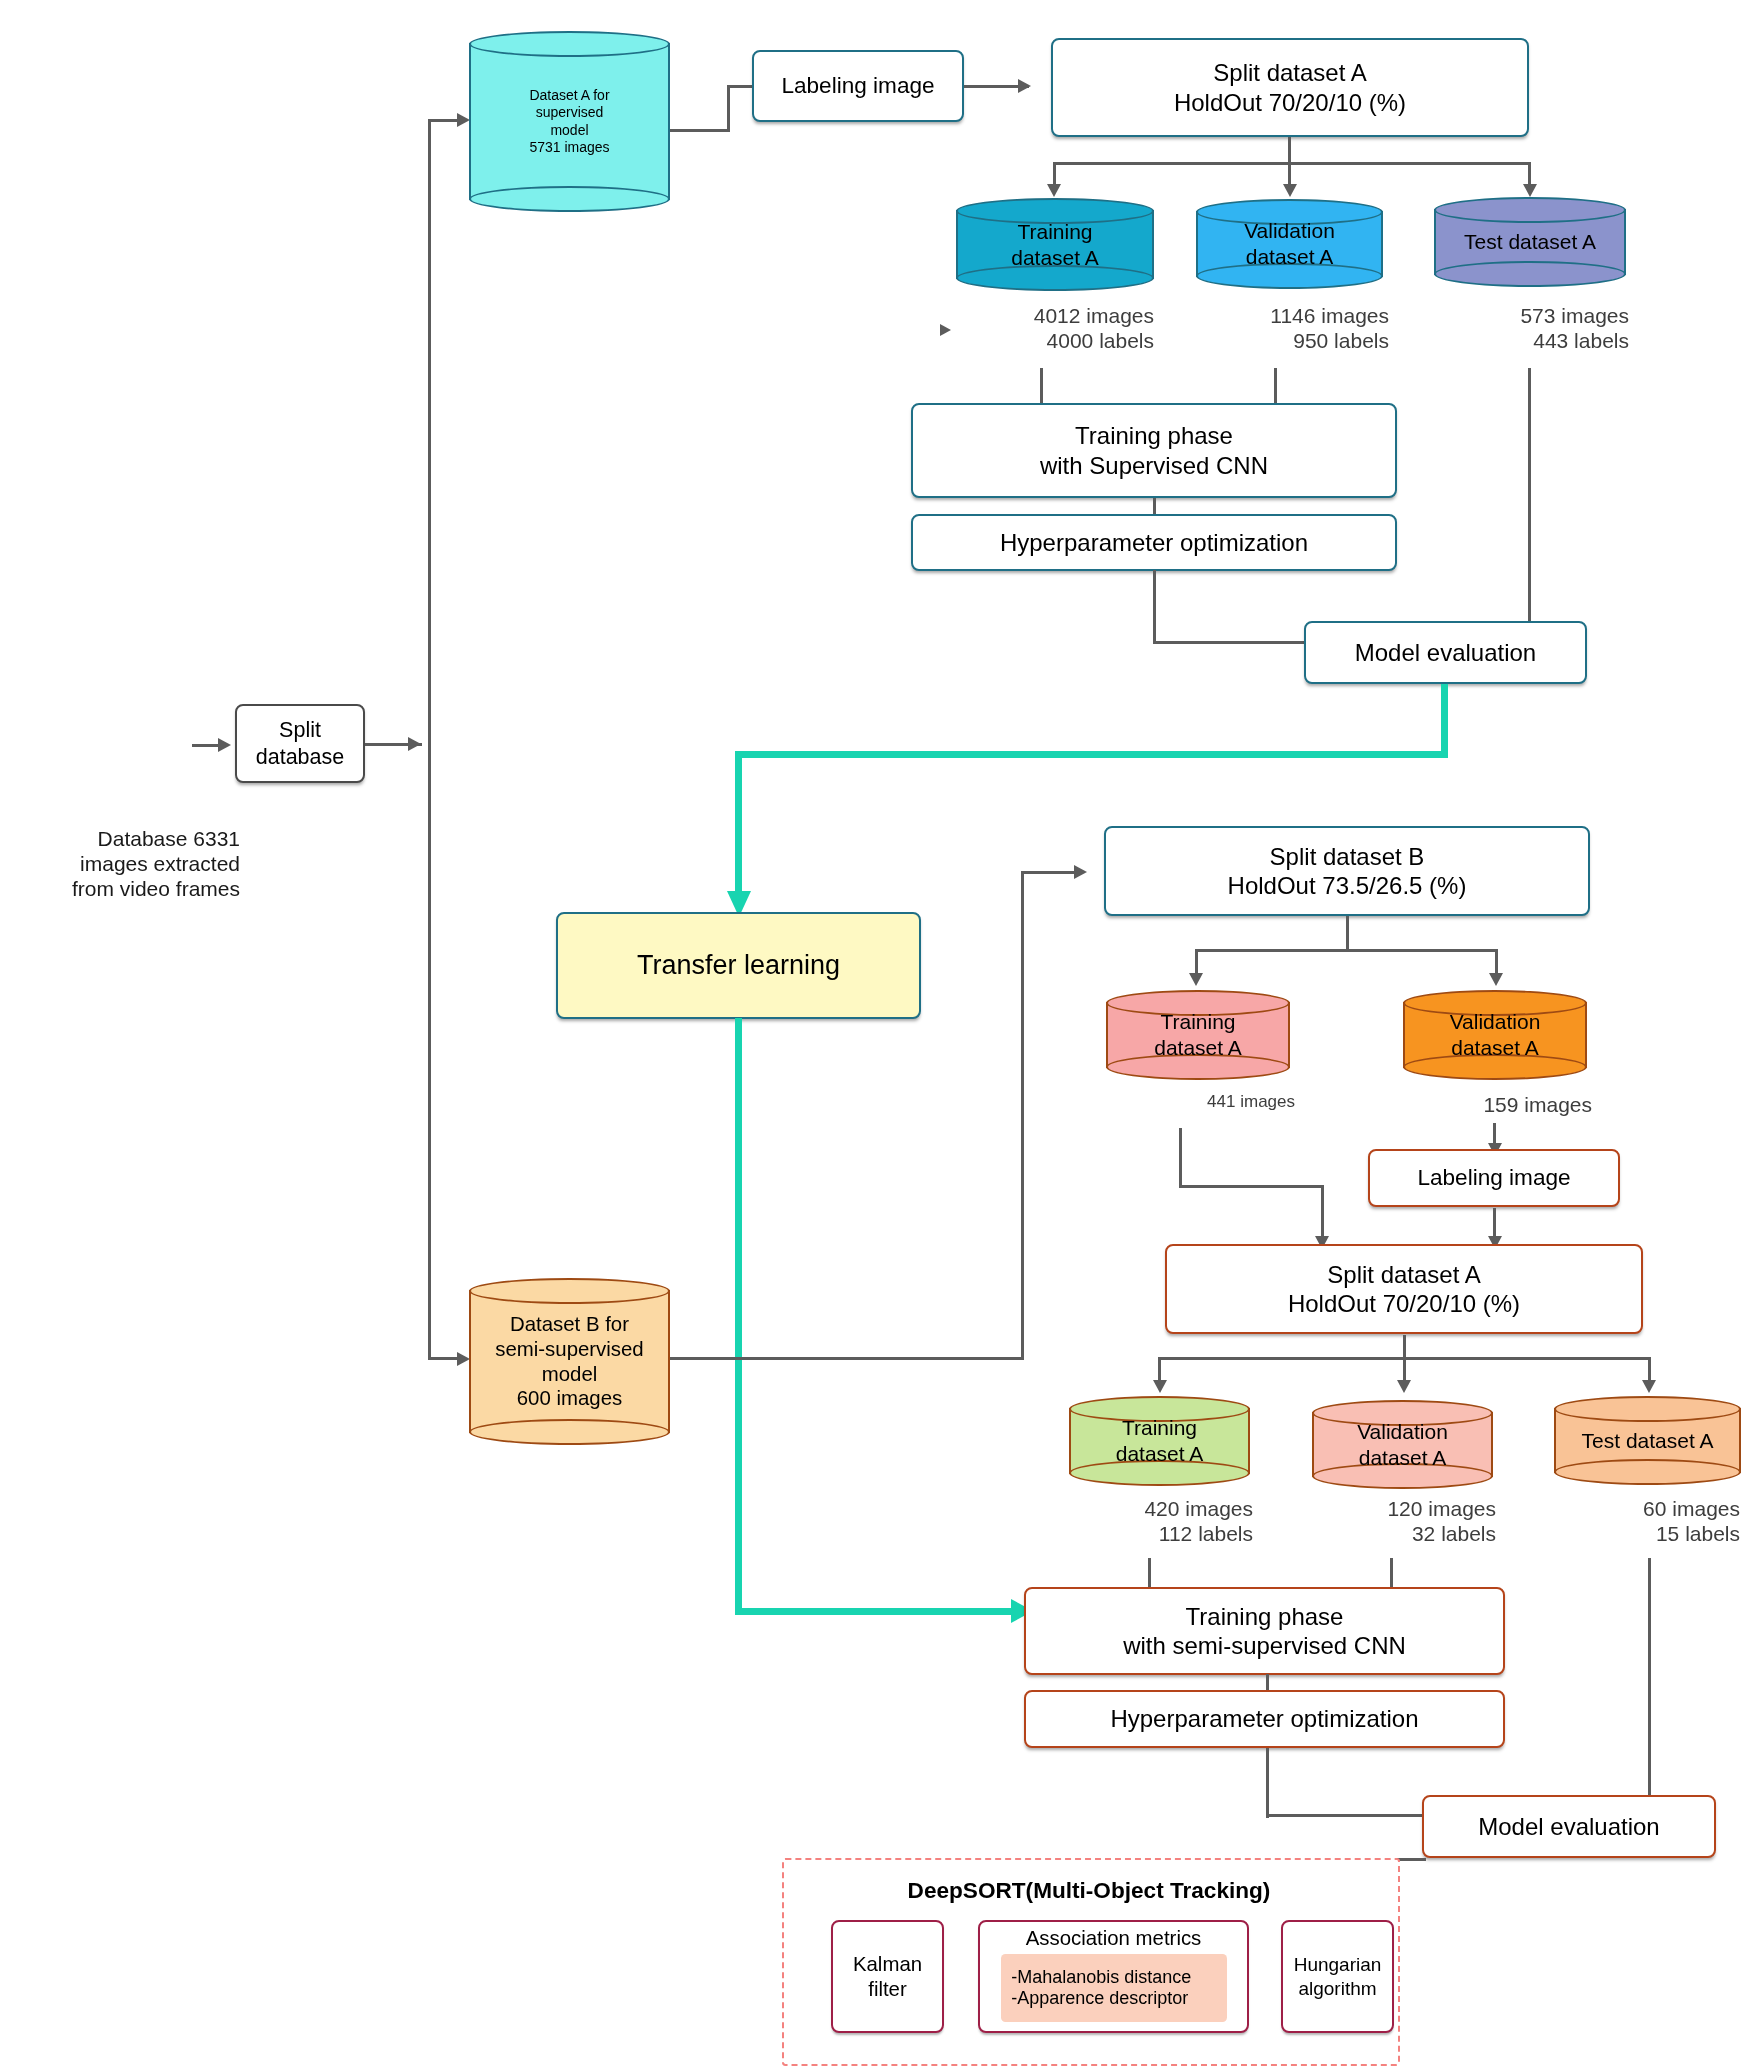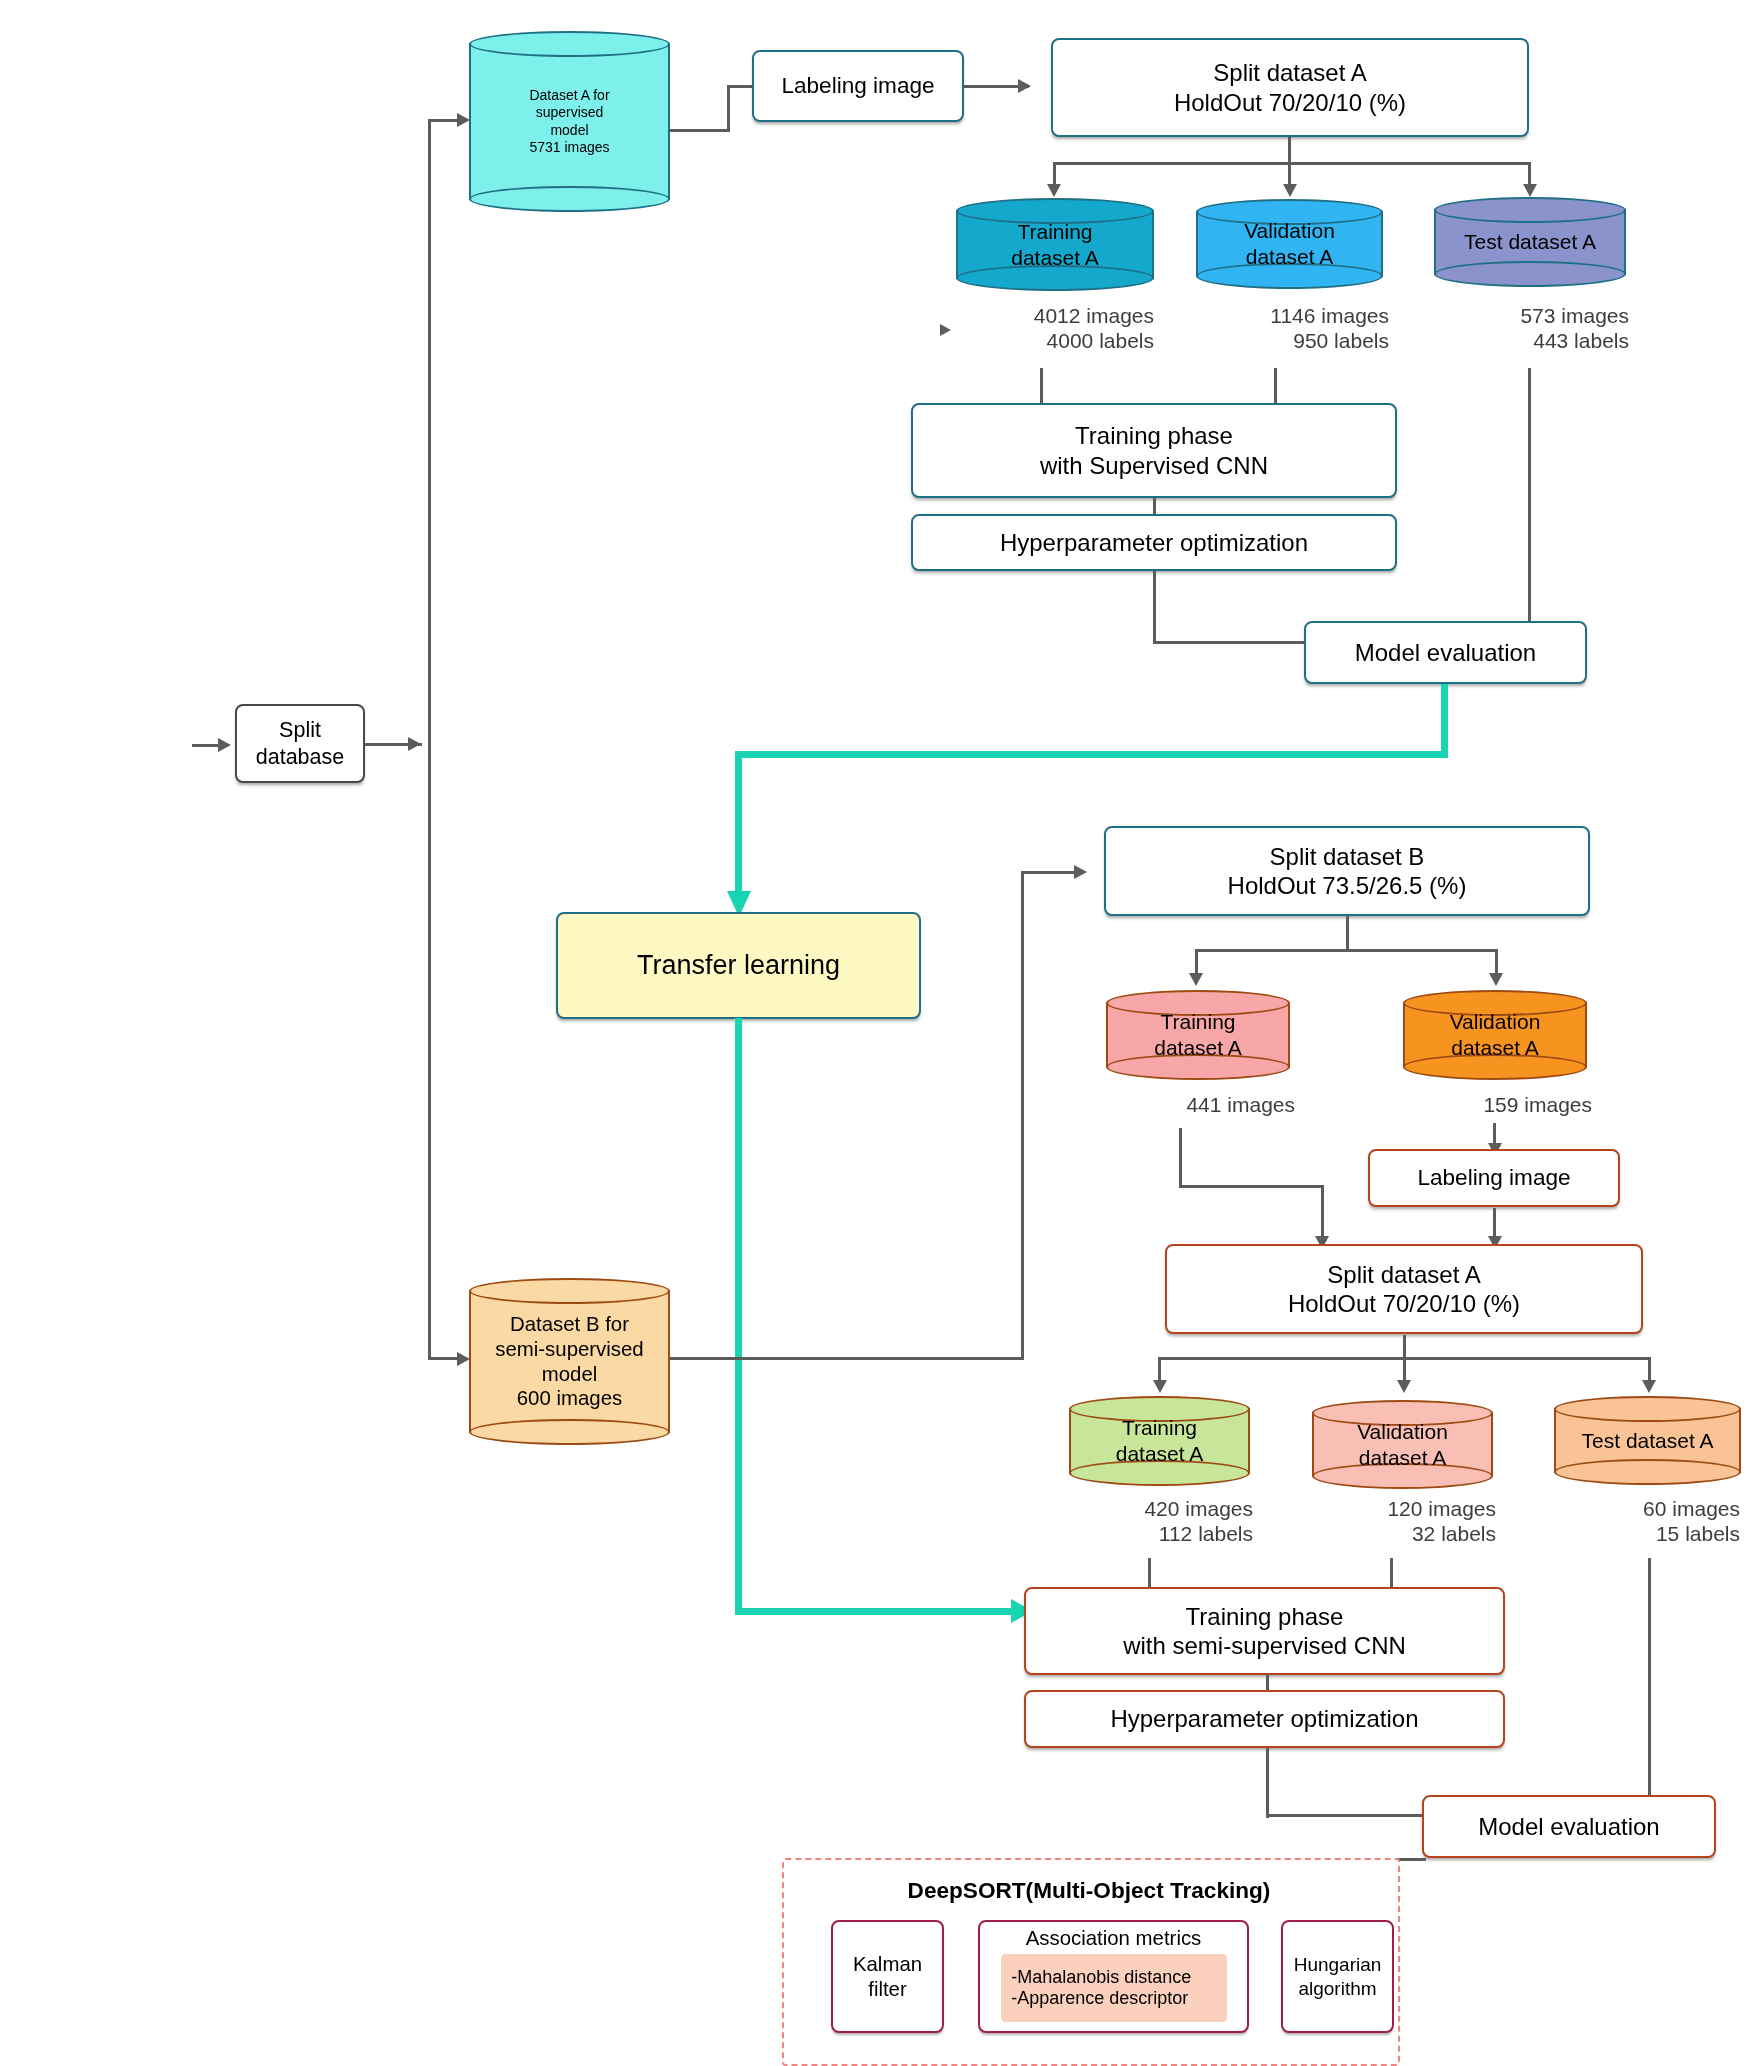--- a/index.html
+++ b/index.html
@@ -52,20 +52,25 @@
   .deepsort{position:absolute;border:2.3px dashed #f4827f;border-radius:3.4px;background:#fff;}
   .assoc-inner{position:absolute;background:#fbd0bd;border-radius:4.5px;display:flex;
       flex-direction:column;justify-content:center;padding:0 10.2px;box-sizing:border-box;}
   .assoc-inner div{text-align:left;}
 </style>
 </head>
 <body>
 
 <div id="canvas">
 
+  <div class="caption" style="left:31px;top:826px;width:209px;font-size:21px;color:#1a1a1a;">
+    <div>Database 6331</div>
+    <div>images extracted</div>
+    <div>from video frames</div>
+  </div>
 
   <div class="ln h" style="left:192px;top:744px;width:27px;"></div>
   <div class="ah right" style="left:218px;top:738px;"></div>
 
   <div class="node box grey" style="left:235px;top:704px;width:130px;height:79px;font-size:21.5px;">
     <div>
       <div>Split</div>
       <div>database</div>
     </div>
   </div>
@@ -254,21 +259,21 @@
     <div class="body" style="background:#f7a7a7;border-left:2.8px solid #9e4a13;border-right:2.8px solid #9e4a13;"></div>
     <div class="bot" style="background:#f7a7a7;border:2.8px solid #9e4a13;box-sizing:border-box;"></div>
     <div class="top" style="background:#f7a7a7;border:2.8px solid #9e4a13;box-sizing:border-box;"></div>
     <div class="cyl-label" style="font-size:21px;">
       <div>
         <div>Training</div>
         <div>dataset A</div>
       </div>
     </div>
   </div>
-  <div class="caption" style="left:1103px;top:1092px;width:192px;font-size:21px;">
+  <div class="caption" style="left:1103px;top:1092px;width:192px;font-size:17px;">
     <div>441 images</div>
   </div>
 
   <div class="cyl" style="left:1403px;top:990px;width:184px;height:90px;">
     <div class="body" style="background:#f79420;border-left:2.8px solid #9e4a13;border-right:2.8px solid #9e4a13;"></div>
     <div class="bot" style="background:#f79420;border:2.8px solid #9e4a13;box-sizing:border-box;"></div>
     <div class="top" style="background:#f79420;border:2.8px solid #9e4a13;box-sizing:border-box;"></div>
     <div class="cyl-label" style="font-size:21px;">
       <div>
         <div>Validation</div>

